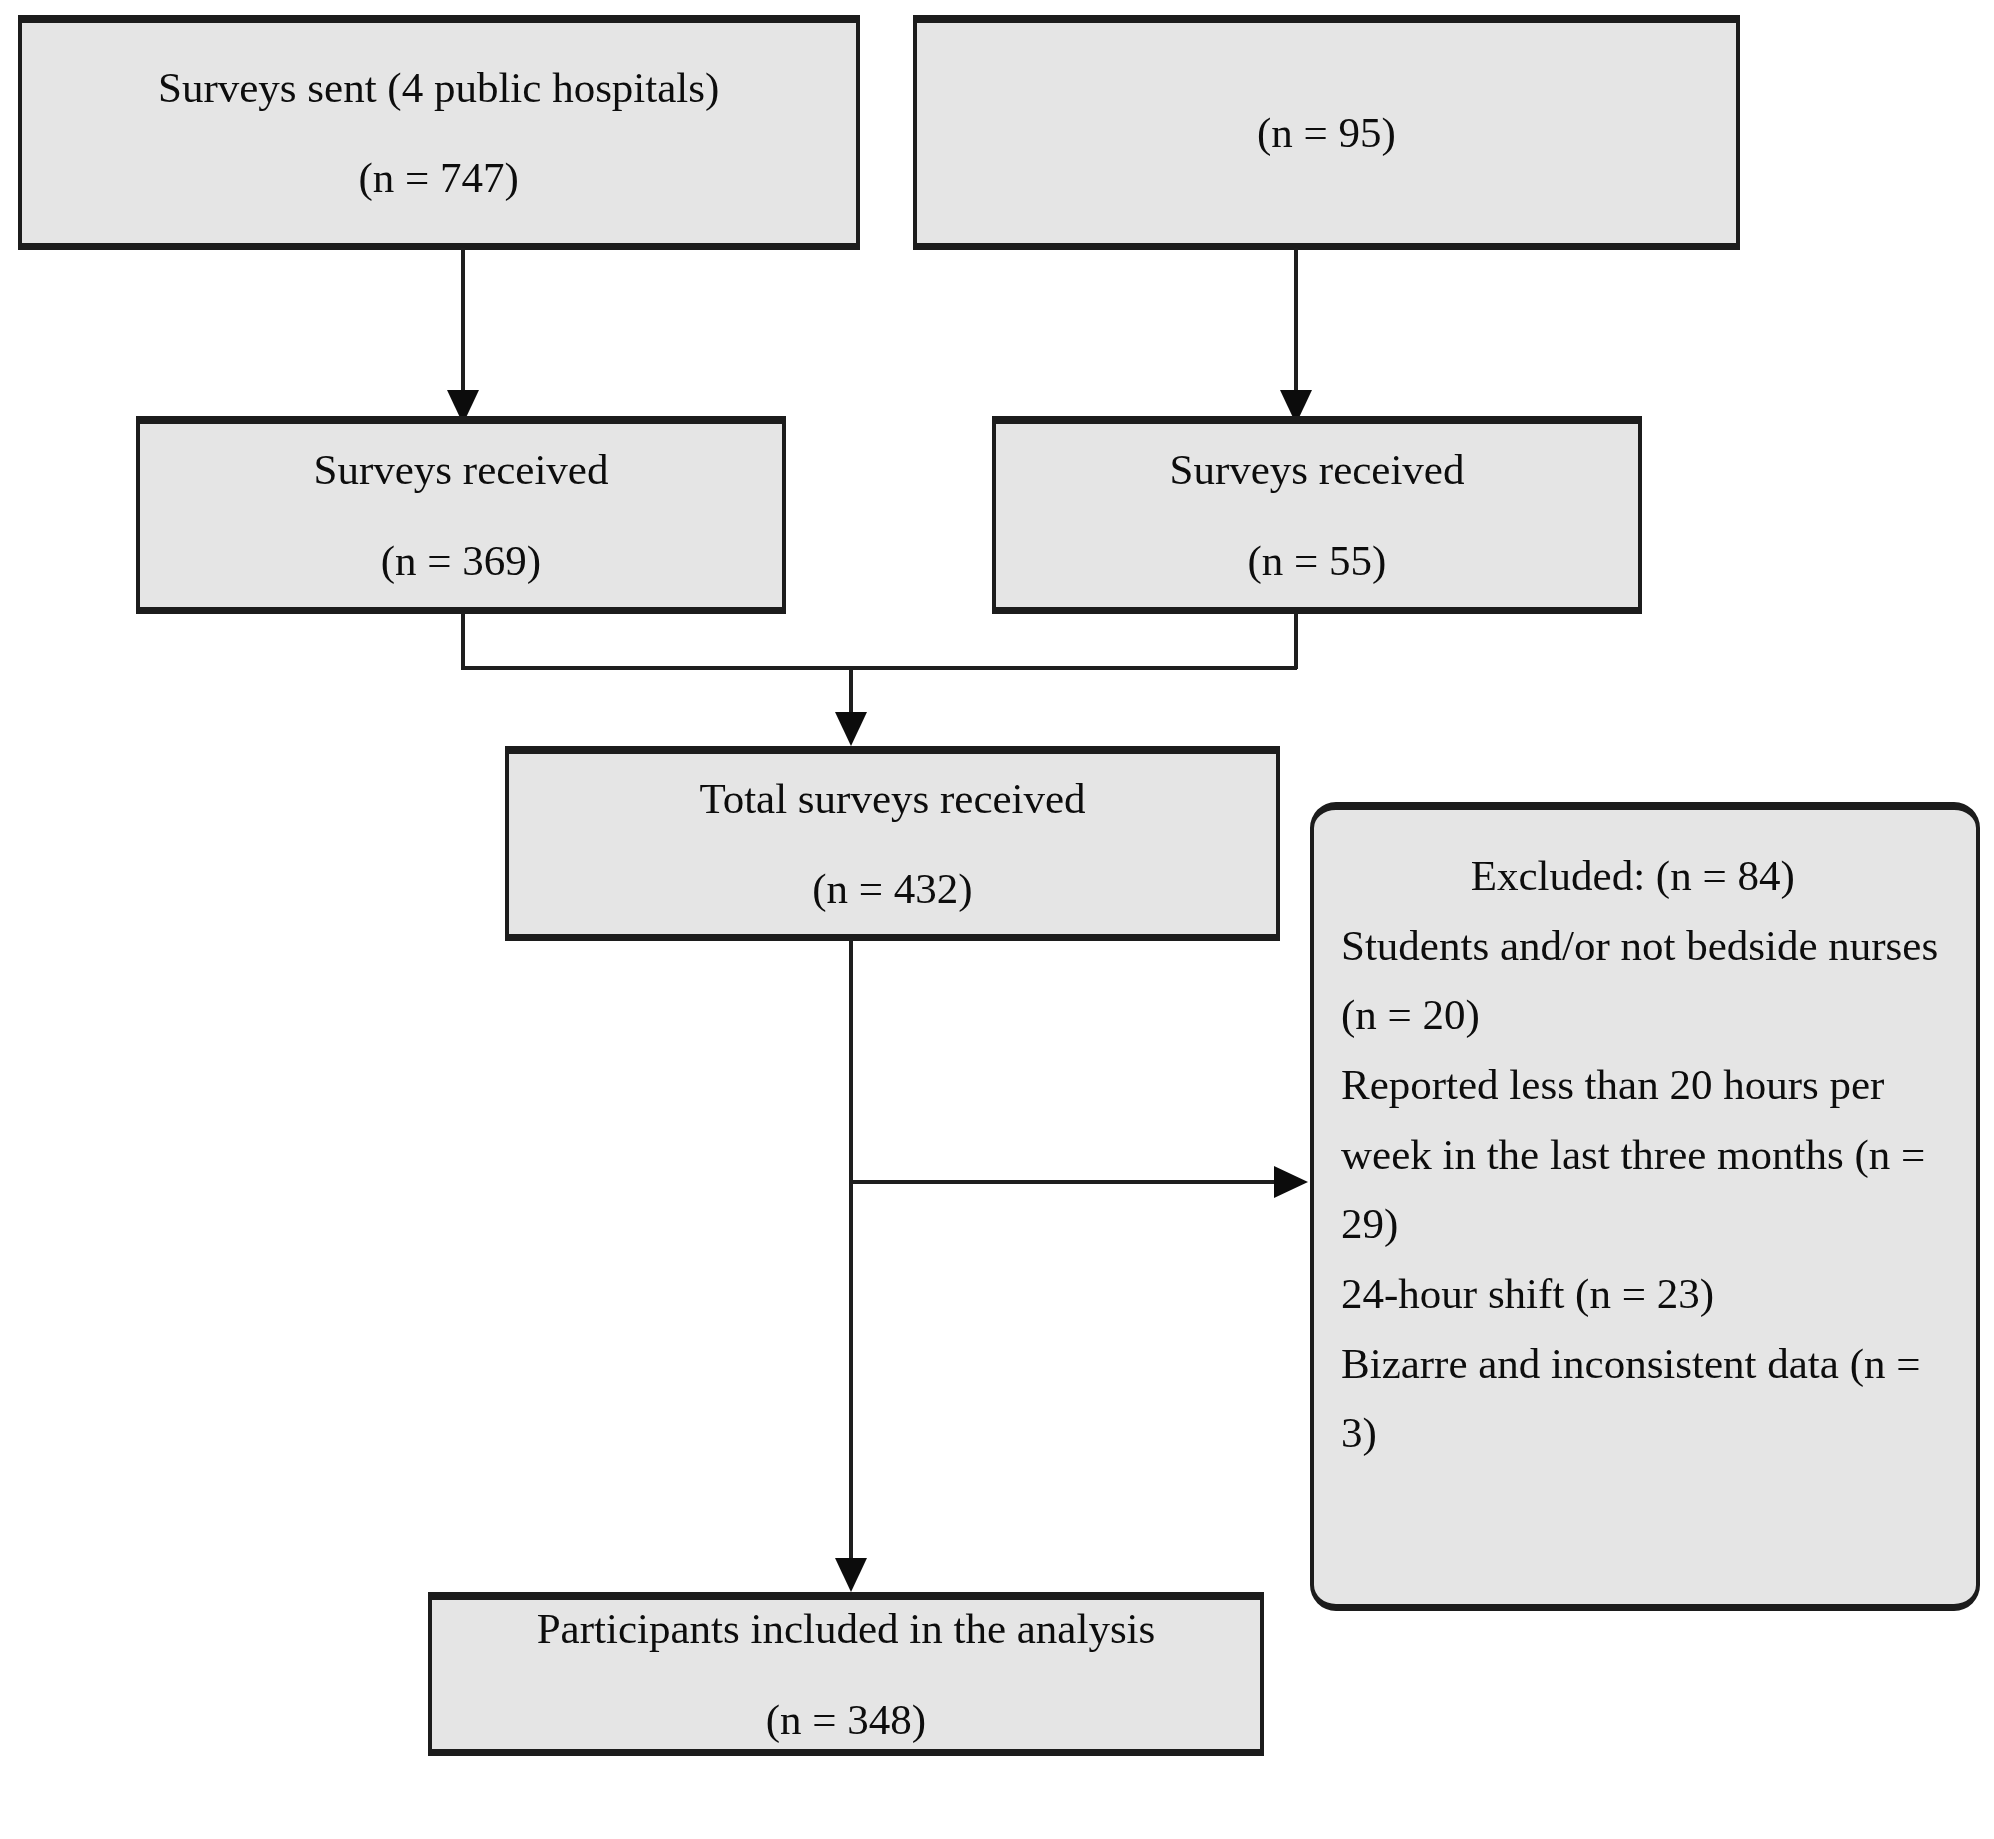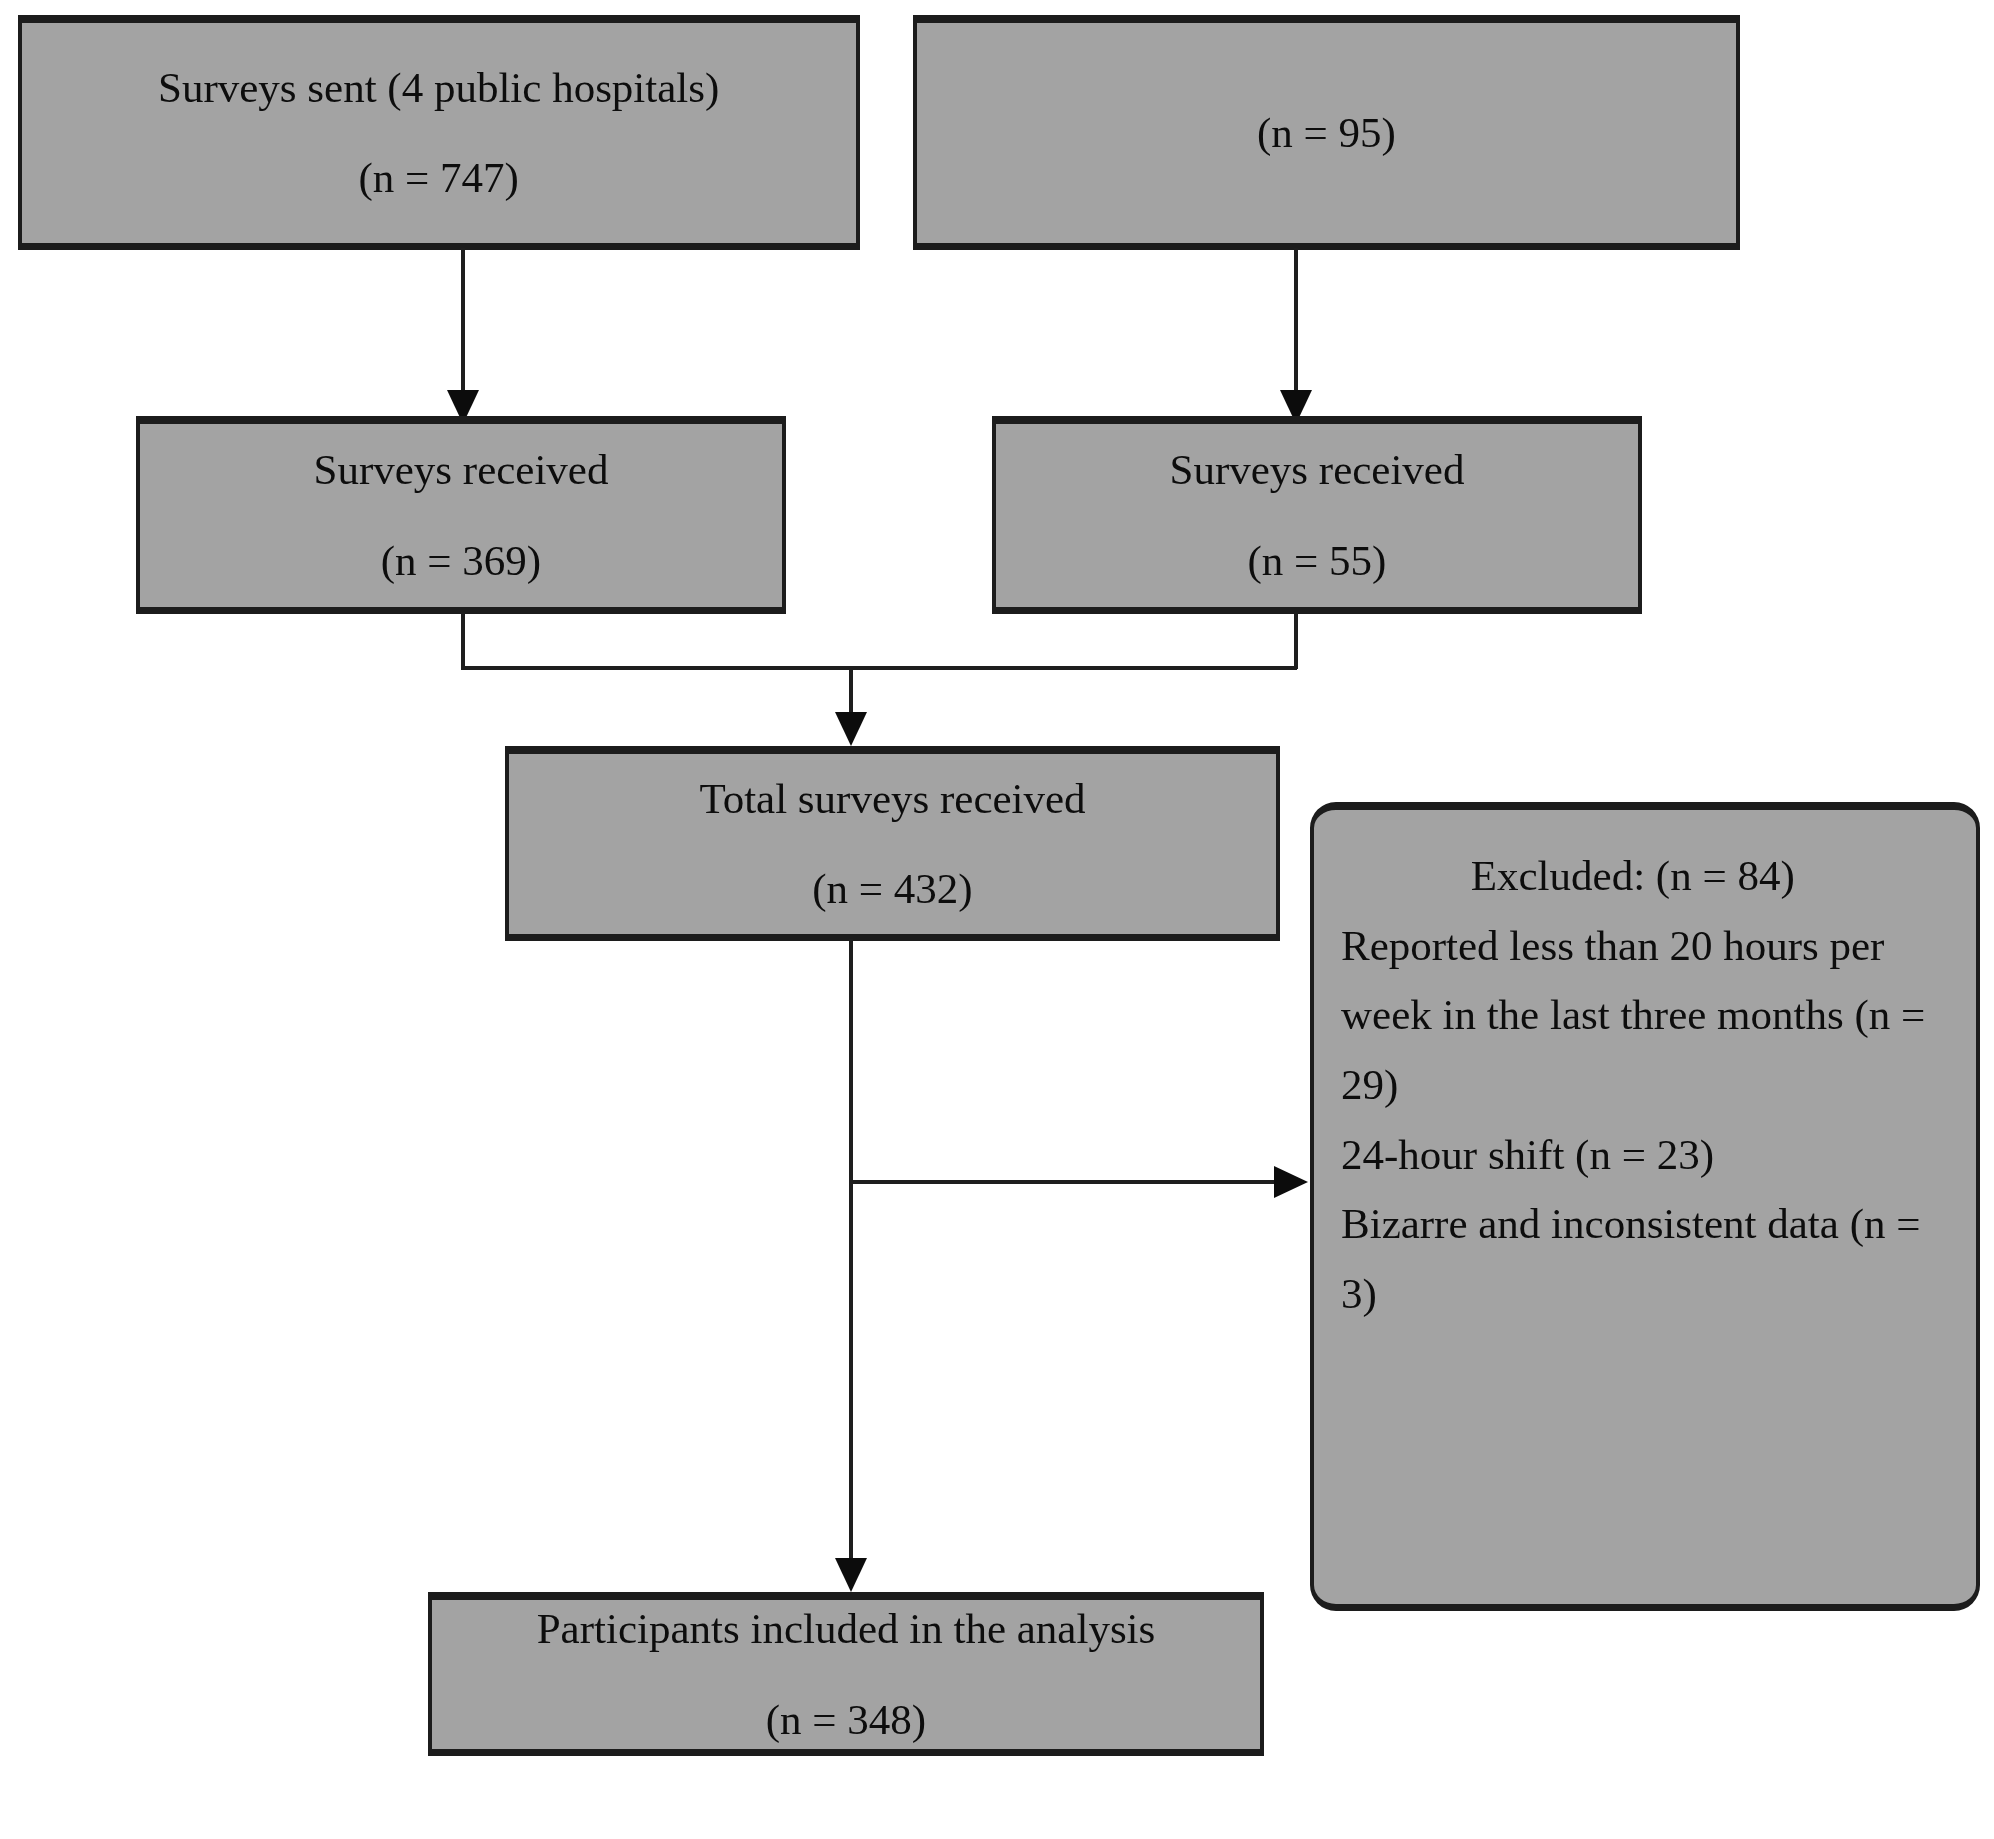--- a/index.html
+++ b/index.html
@@ -12,21 +12,21 @@
     width: 1995px;
     height: 1840px;
     background: #ffffff;
     font-family: "Liberation Serif", "DejaVu Serif", serif;
     color: #0d0d0d;
     overflow: hidden;
   }
   .box {
     position: absolute;
     box-sizing: border-box;
-    background: #a3a3a3;
+    background: #e5e5e5;
     border-style: solid;
     border-color: #1c1c1c;
     border-width: 8.3px 4.1px 7.7px 4.1px;
     display: flex;
     flex-direction: column;
     align-items: center;
     justify-content: center;
     text-align: center;
     font-size: 43px;
     line-height: 2.1;
@@ -121,20 +121,21 @@
     <div>(n = 432)</div>
   </div>
 
   <div class="vline" id="ln-total-down"></div>
   <div class="hline" id="ln-branch-excluded"></div>
   <div class="arrow-right" id="ah-excluded"></div>
   <div class="arrow-down" id="ah-included"></div>
 
   <div class="box" id="box-excluded">
     <div class="ex-header">Excluded: (n = 84)</div>
+    <div class="ex-reason">Students and/or not bedside nurses (n = 20)</div>
     <div class="ex-reason">Reported less than 20 hours per week in the last three months (n = 29)</div>
     <div class="ex-reason">24-hour shift (n = 23)</div>
     <div class="ex-reason">Bizarre and inconsistent data (n = 3)</div>
   </div>
 
   <div class="box" id="box-included">
     <div>Participants included in the analysis</div>
     <div>(n = 348)</div>
   </div>
 

